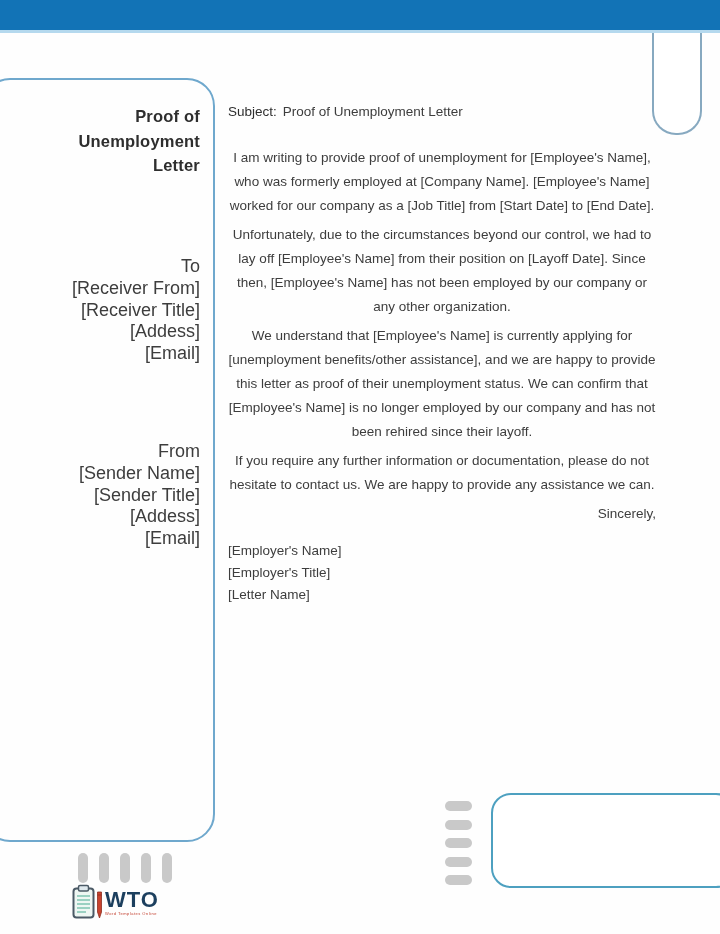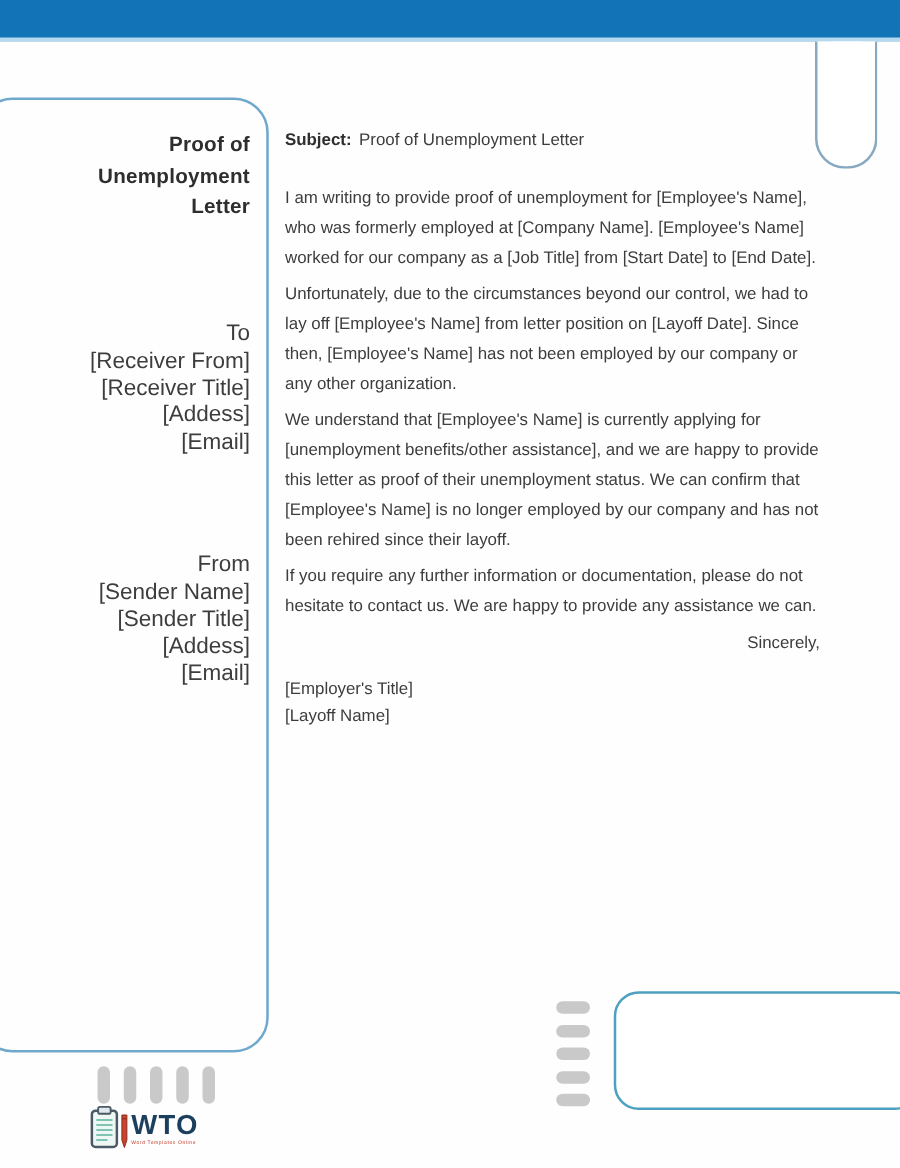--- a/index.html
+++ b/index.html
@@ -31,23 +31,23 @@
   }
   .addr-block { position:absolute; right:13px; text-align:right; font-size:18px; line-height:21.8px; color:#3d3d3d; }
   .addr-to   { top:176px; }
   .addr-from { top:361px; }
   
   .letter {
     position:absolute; left:228px; top:100px; width:428px;
     font-size:13.5px; line-height:24px; color:#3d3d3d;
   }
   .subject { margin:0 0 22px 0; }
-  .subject .lbl { font-weight:bold; color:#2e2e2e; margin-right:6px; }
+  .subject .lbl { font-weight:normal; color:#2e2e2e; margin-right:6px; }
   .salutation { margin:0 0 8px 0; }
-  .letter p.body-par { margin:0 0 5px 0; }
+  .letter p.body-par { margin:0 0 5px 0;text-align:center; }
   .closing { margin:0 0 14px 0;text-align:right; }
   .signature { line-height:22px; }
   
   .pills-v { position:absolute; left:78px; top:853px; display:flex; gap:11px; }
   .pills-v .pill { width:10px; height:30px; border-radius:5px; background:#c9c9c9; }
   
   .pills-h { position:absolute; left:445px; top:801px; display:flex; flex-direction:column; gap:8.5px; }
   .pills-h .pill { width:27px; height:10px; border-radius:5px; background:#c9c9c9; }
   
   .corner-box {
@@ -97,31 +97,32 @@
   </div>
 
   <div class="letter">
     <div class="subject">
       <span class="lbl">Subject:</span><span>Proof of Unemployment Letter</span>
     </div>
 
     <div>
 
     <p class="body-par">I am writing to provide proof of unemployment for [Employee's Name], who was formerly employed at [Company Name]. [Employee's Name] worked for our company as a [Job Title] from [Start Date] to [End Date].</p>
-        <p class="body-par">Unfortunately, due to the circumstances beyond our control, we had to lay off [Employee's Name] from letter position on [Layoff Date]. Since then, [Employee's Name] has not been employed by our company or any other organization.</p>
+        <p class="body-par">Unfortunately, due to the circumstances beyond our control, we had to lay off [Employee's Name] from their position on [Layoff Date]. Since then, [Employee's Name] has not been employed by our company or any other organization.</p>
         <p class="body-par">We understand that [Employee's Name] is currently applying for [unemployment benefits/other assistance], and we are happy to provide this letter as proof of their unemployment status. We can confirm that [Employee's Name] is no longer employed by our company and has not been rehired since their layoff.</p>
         <p class="body-par">If you require any further information or documentation, please do not hesitate to contact us. We are happy to provide any assistance we can.</p>
       </div>
 
     <div class="closing">Sincerely,</div>
 
     <div class="signature">
 
+    <div>[Employer's Name]</div>
         <div>[Employer's Title]</div>
-        <div>[Layoff Name]</div>
+        <div>[Letter Name]</div>
       </div>
   </div>
 
   <div class="pills-v">
     <div class="pill"></div>
     <div class="pill"></div>
     <div class="pill"></div>
     <div class="pill"></div>
     <div class="pill"></div>
   </div>

